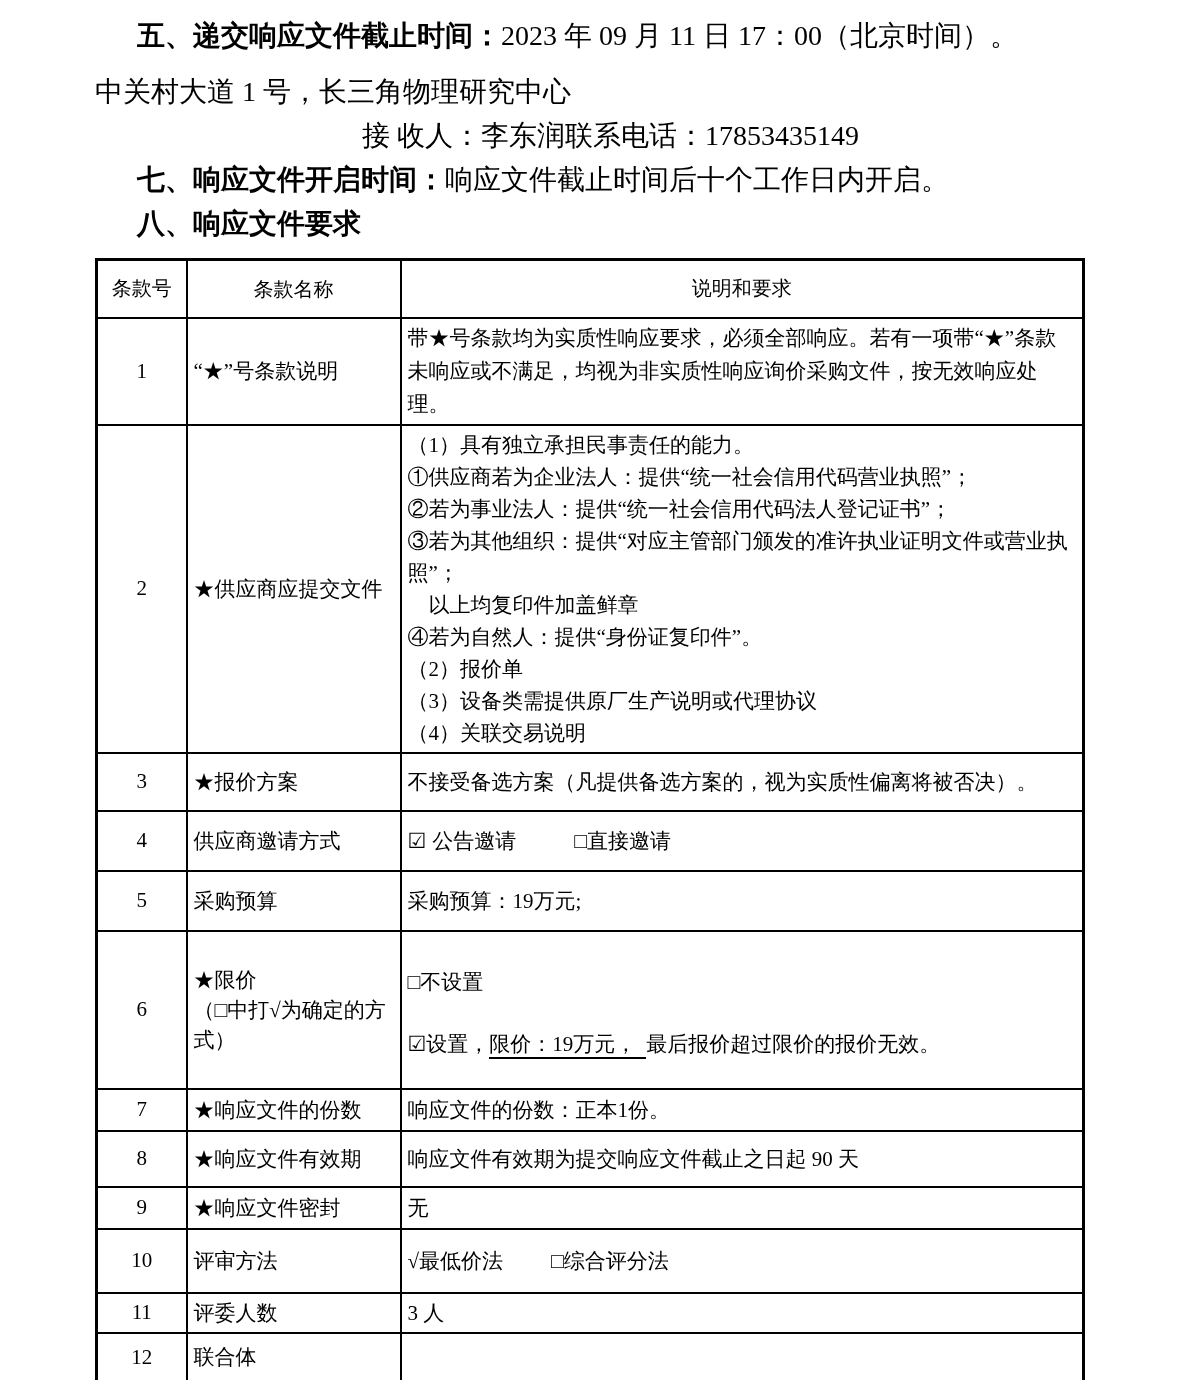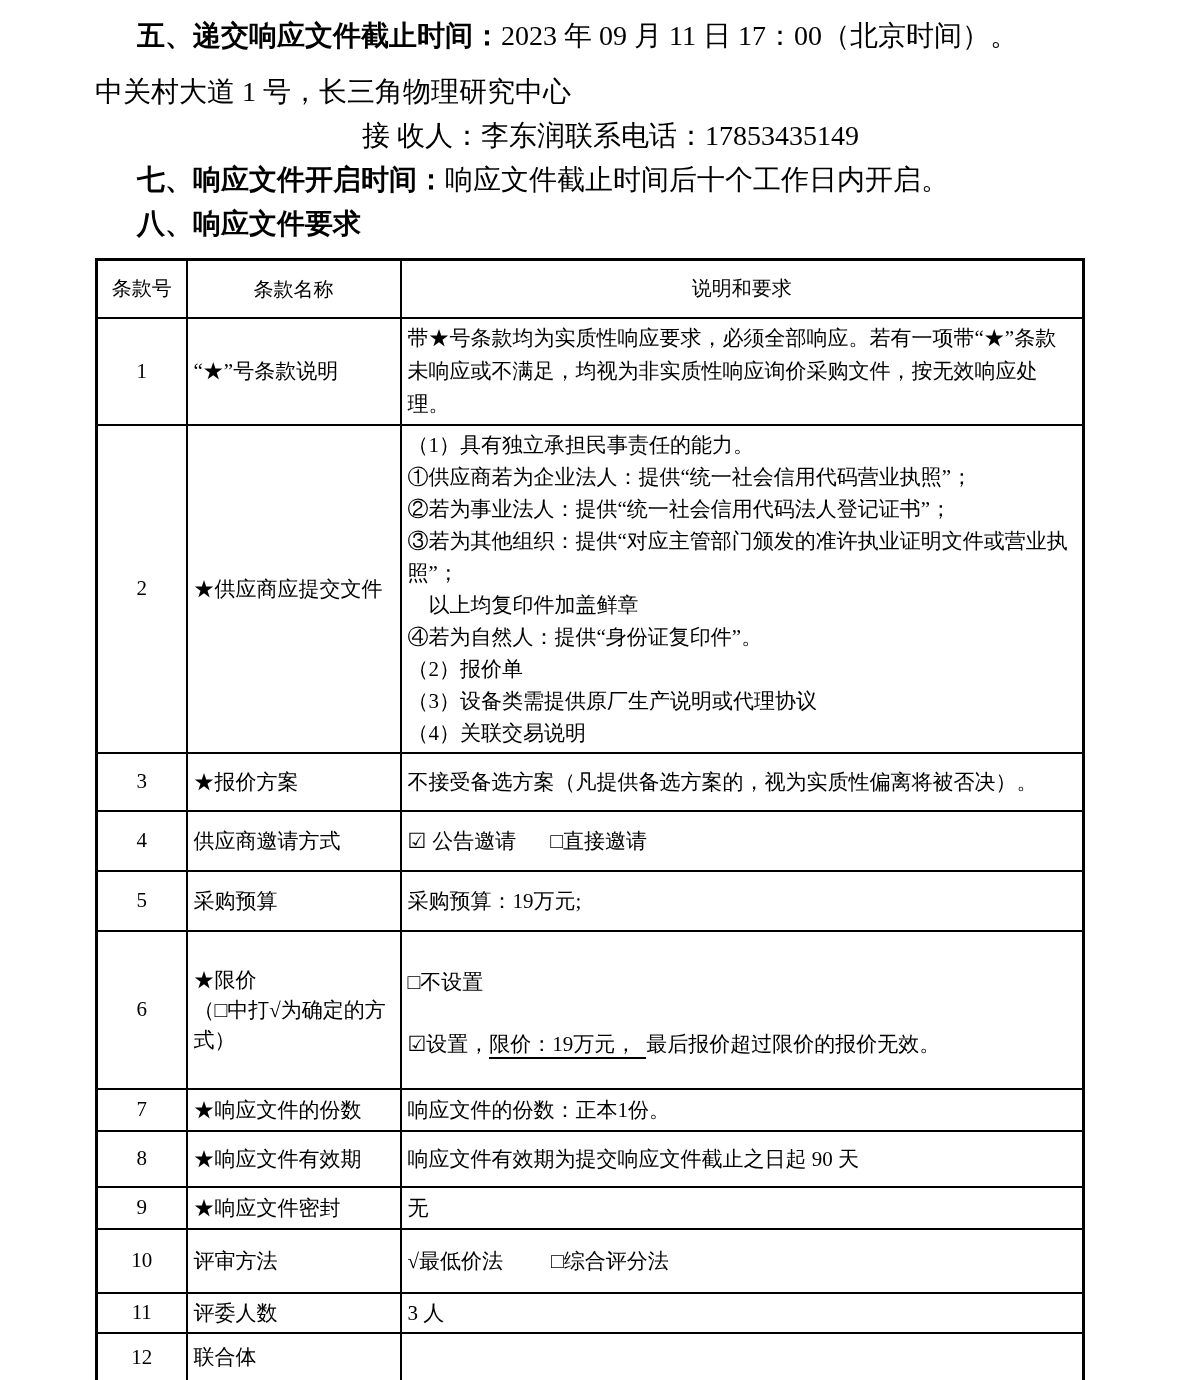--- a/index.html
+++ b/index.html
@@ -48,21 +48,21 @@
   .row-h8 { height: 56px; }
   .row-h9 { height: 42px; }
   .row-h10 { height: 64px; }
   .row-h11 { height: 34px; border-radius: 19px; }
   .row-h12 { height: 50px; }
 
   .req-line { line-height: 32px; }
 
   .opt-sym { display: inline; }
   .sym-sp { margin-right: 6px; }
-  .opt-gap58 { margin-left: 34px; text-align: right; }
+  .opt-gap58 { margin-left: 58px; text-align: right; }
   .opt-gap48 { margin-left: 48px; }
 
   .limit-opt1 { margin: 6px 0 30px 0; }
   .ul-price {
     border-bottom: 2px solid #000;
     padding-right: 10px;
     padding-bottom: 1px;
   }
 </style>
 </head>

